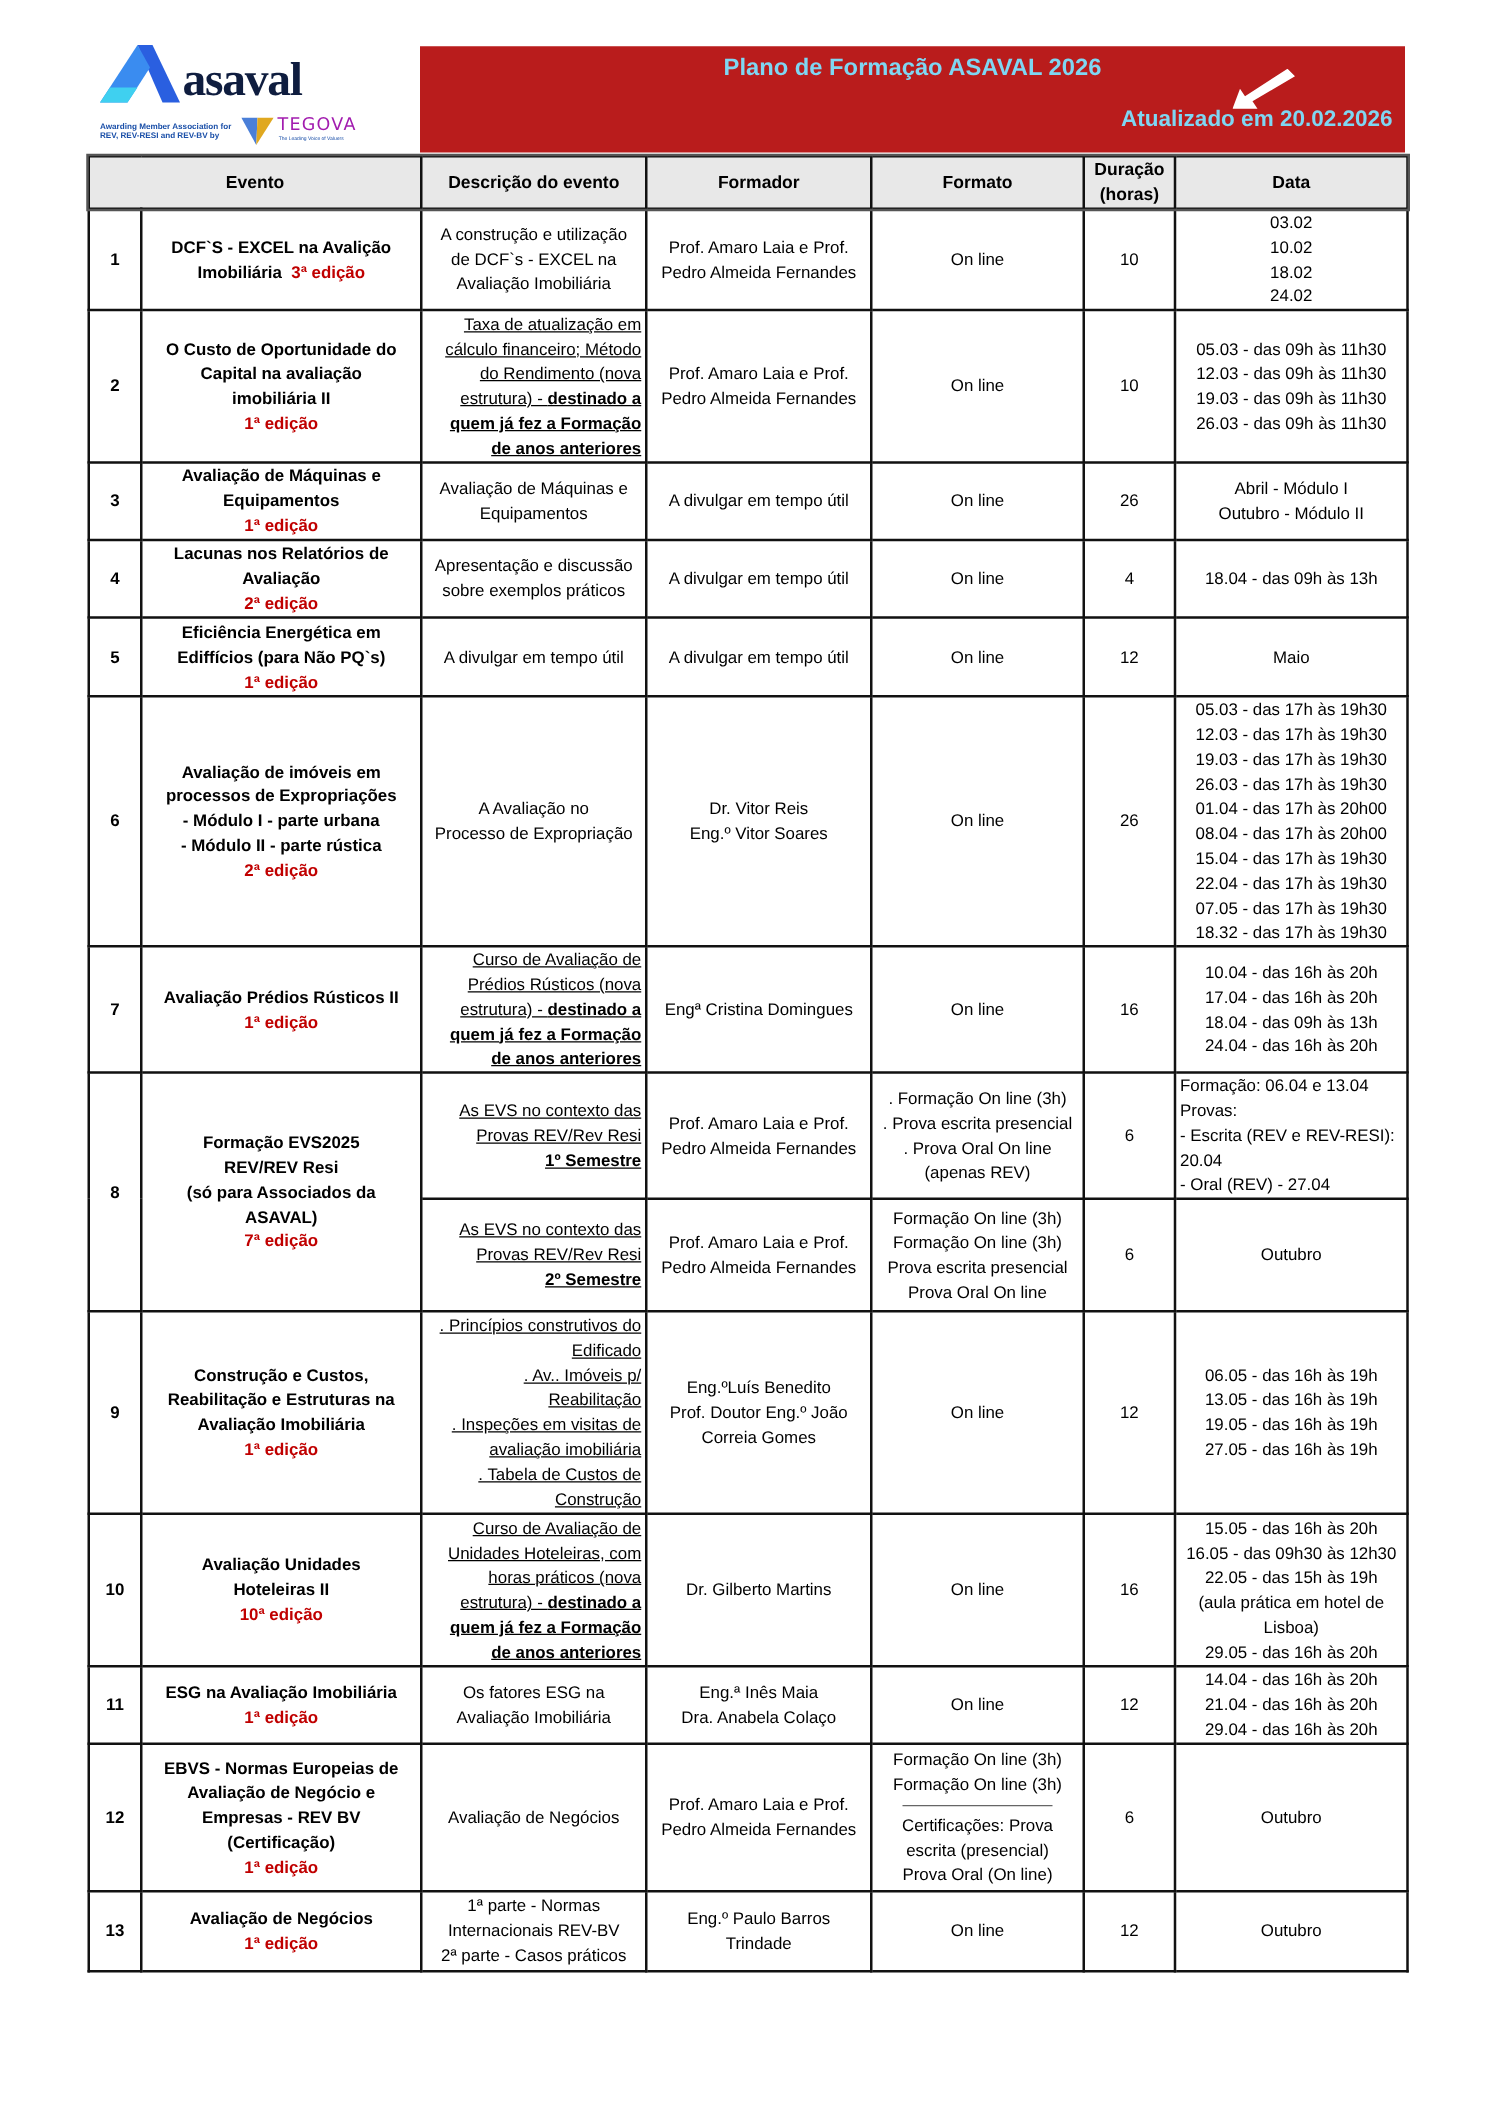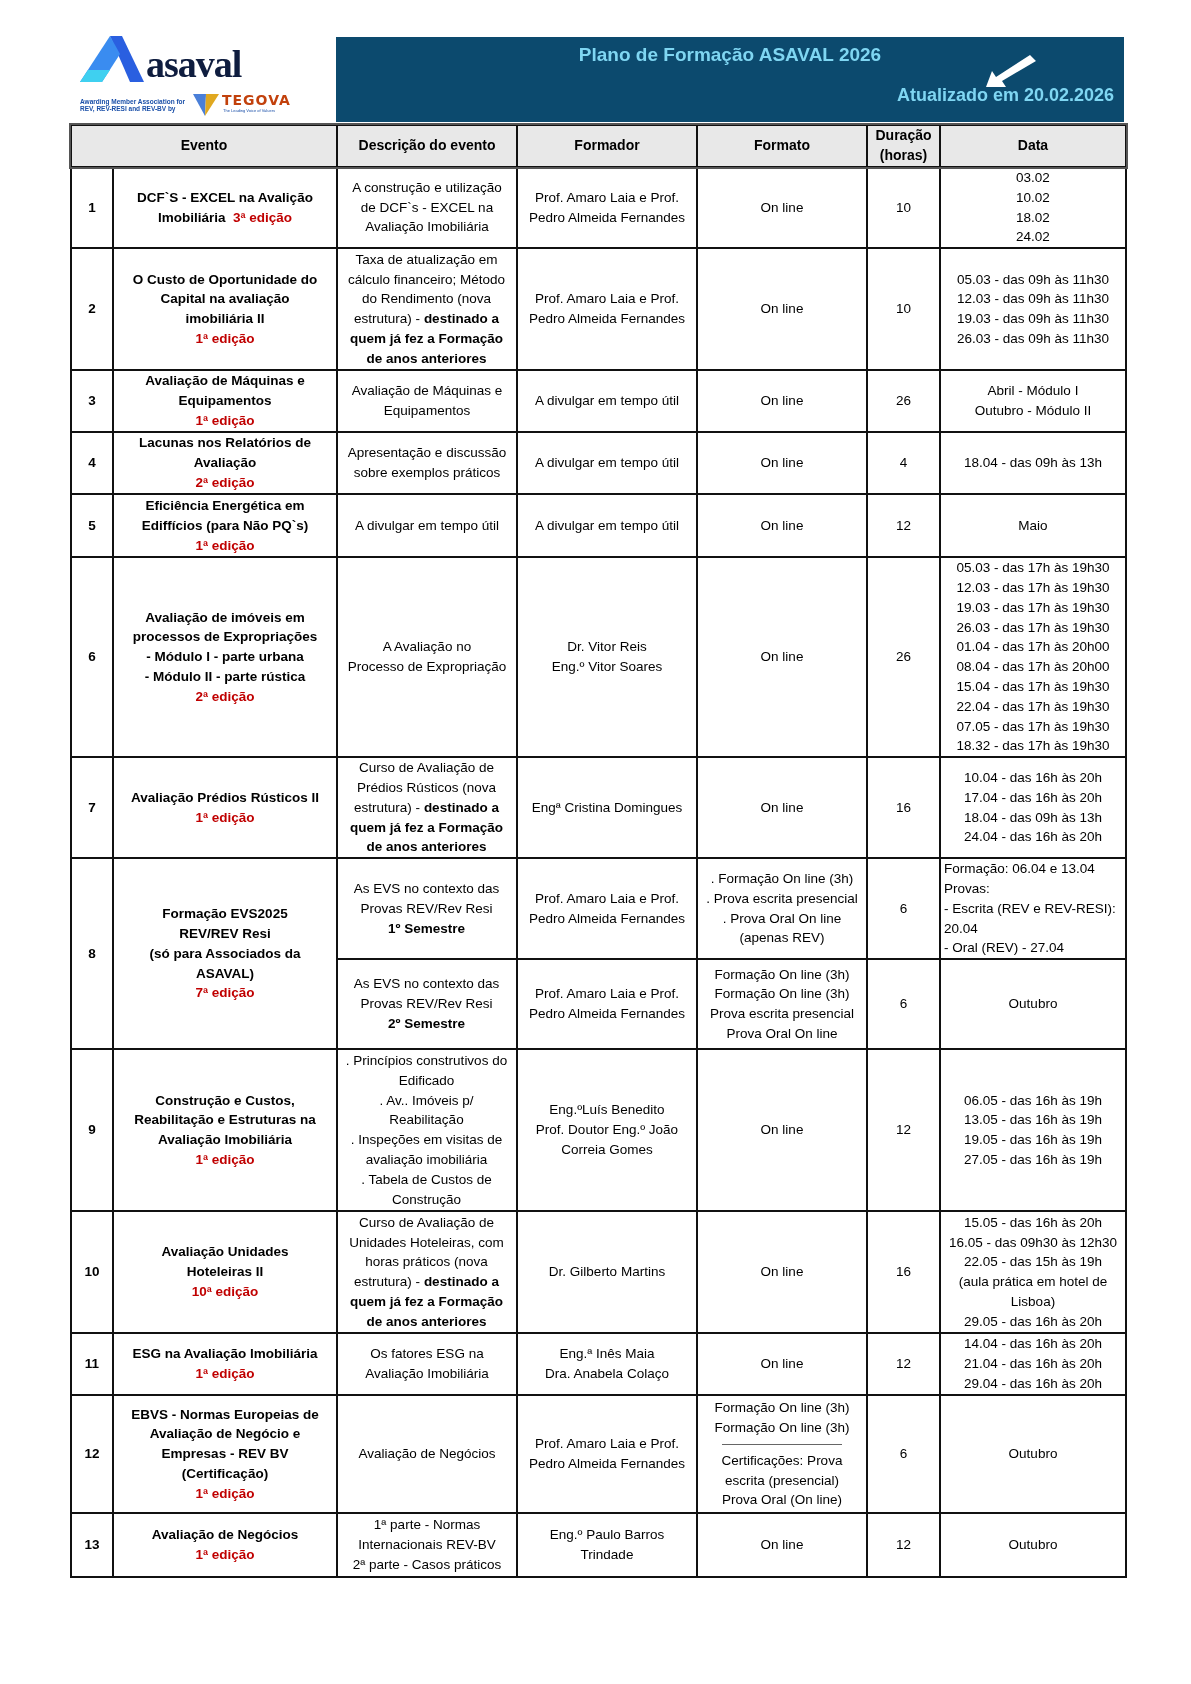--- a/index.html
+++ b/index.html
@@ -2,37 +2,37 @@
 <html><head>
 <meta charset="utf-8">
 <style>
   html, body { margin:0; padding:0; background:#ffffff; }
   body { width:1191px; height:1684px; position:relative; font-family:"Liberation Sans", sans-serif; color:#000; }
   .logo { position:absolute; left:80px; top:36px; width:230px; height:80px; }
   .logo-mark { position:absolute; left:0; top:0; width:64px; height:50px; }
   .logo-word { position:absolute; left:66px; top:6px; font-family:Liberation Serif, serif; font-weight:bold; font-size:38px; color:#0f1d3f; letter-spacing:-1px; }
   .logo-sub { position:absolute; left:0; top:62px; font-size:6.5px; line-height:7px; color:#1a4fa8; font-weight:bold; width:110px; }
   .tegova-mark { position:absolute; left:113px; top:58px; width:26px; height:22px; }
-  .tegova-word { position:absolute; left:142px; top:56px; font-size:14px; font-weight:bold; color:#c2410c; letter-spacing:1px; font-family:"DejaVu Sans", sans-serif; }
+  .tegova-word { position:absolute; left:142px; top:56px; font-size:14px; font-weight:normal; color:#a21caf; letter-spacing:1px; font-family:"DejaVu Sans", sans-serif; }
   .tegova-tag { position:absolute; left:143px; top:72px; font-size:4px; color:#1a4fa8; }
 
-  .banner { position:absolute; left:336px; top:37px; width:788px; height:85px; background:#0c4a6e; }
+  .banner { position:absolute; left:336px; top:37px; width:788px; height:85px; background:#b91c1c; }
   .banner-title { position:absolute; left:0; right:0; top:7px; text-align:center; font-weight:bold; font-size:19px; color:#7fd6f2; }
   .banner-updated { position:absolute; right:10px; top:48px; font-weight:bold; font-size:18px; color:#7fd6f2; }
   .banner-arrow { position:absolute; right:88px; top:18px; width:50px; height:34px; }
 
   table.plan { position:absolute; left:70px; top:124px; width:1055px; border-collapse:collapse; table-layout:fixed; font-size:13.5px; }
   table.plan td, table.plan th { border:2px solid #111; text-align:center; vertical-align:middle; padding:0 3px; line-height:19.8px; }
   table.plan thead th { background:#e8e8e8; font-weight:bold; font-size:14px; height:40px; }
   table.plan thead tr { outline:2px solid #555; }
   td.num { font-weight:bold; }
   td.evento { font-weight:bold; }
   .ed { color:#c00000; font-weight:bold; display:block; }
   .ed-inline { color:#c00000; font-weight:bold; }
-  td.desc.left { text-align:center; padding-left:2px; }
+  td.desc.left { text-align:right; padding-left:2px;text-decoration:underline; }
   td.data.left { text-align:left; padding-left:3px; }
   .b { font-weight:bold; }
   .line { display:block; }
   .rule { display:block; width:120px; margin:6px auto; border-top:1px solid #666; height:0; }
 </style>
 </head>
 <body>
 
 <div class="logo">
   <svg class="logo-mark" viewBox="0 0 64 50">

